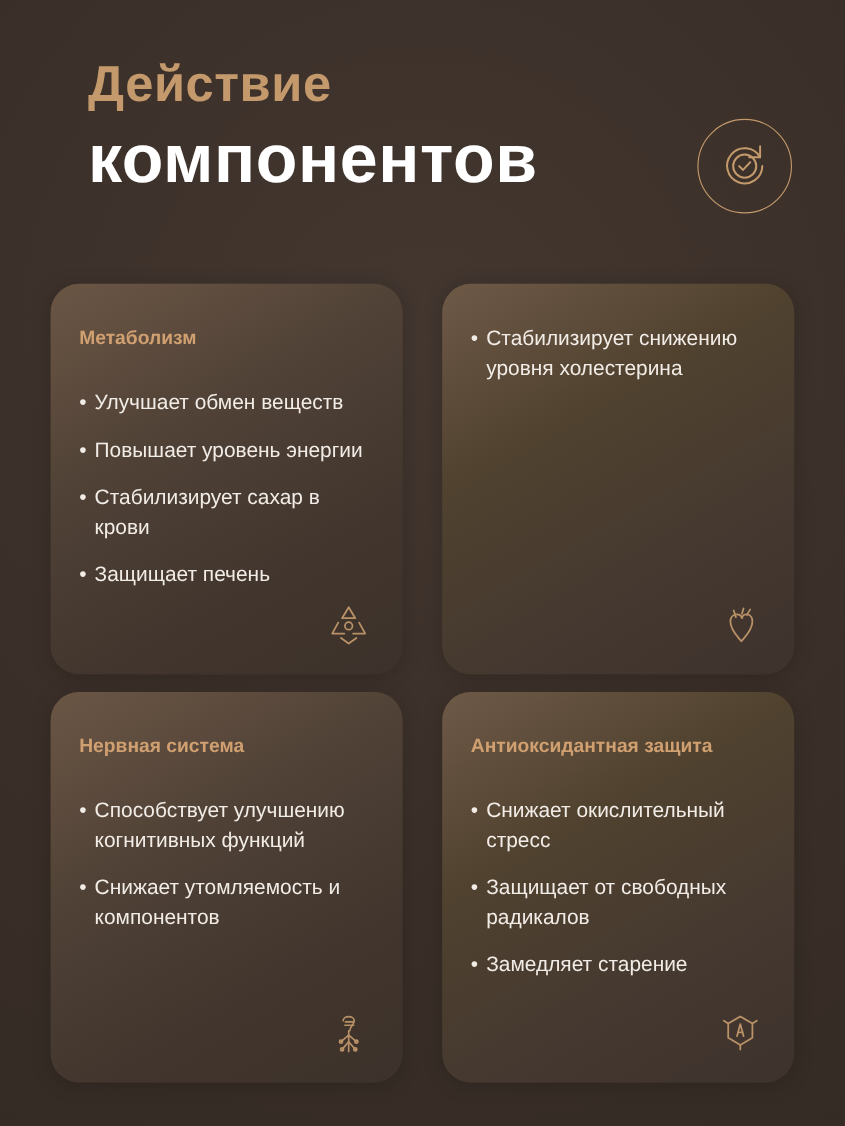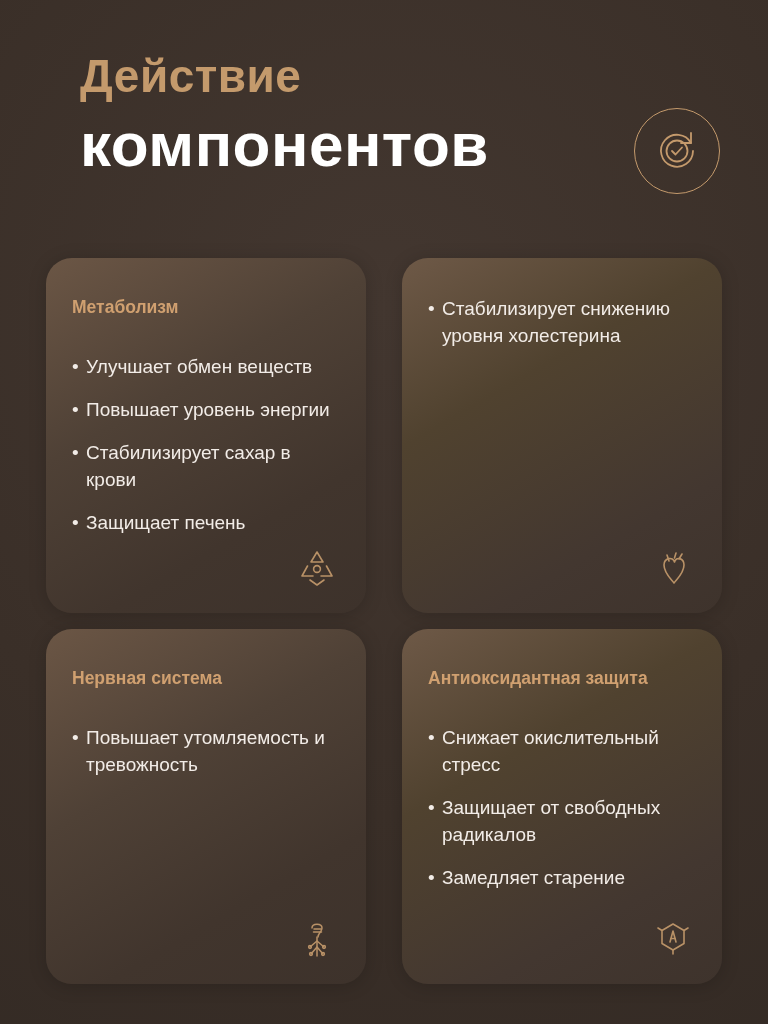--- a/index.html
+++ b/index.html
@@ -189,21 +189,22 @@
           <path d="M24.5 13 L26 8"></path>
           <path d="M29 14 L32 9"></path>
           <path d="M19 16 L17 10"></path>
         </svg>
       </div>
     </div>
 
     <div class="card">
       <div class="card-title">Нервная система</div>
       <ul class="bullets">
-        <li>Повышает утомляемость и тревожность</li>
+        <li>Способствует улучшению когнитивных функций</li>
+        <li>Снижает утомляемость и компонентов</li>
       </ul>
       <div class="card-icon">
         <svg width="46" height="46" viewBox="0 0 46 46" fill="none" stroke="#c49a6c" stroke-width="1.5" stroke-linecap="round" stroke-linejoin="round">
           <path d="M18 12 C18 7 28 7 28 12 C28 16 24 17 24 21"></path>
           <path d="M20 13 h7 M19.5 16 h8"></path>
           <path d="M23 21 L23 40"></path>
           <path d="M23 25 L16 31 M23 25 L30 31"></path>
           <path d="M23 31 L17 38 M23 31 L29 38"></path>
           <circle cx="16" cy="31" r="1.4"></circle>
           <circle cx="30" cy="31" r="1.4"></circle>

